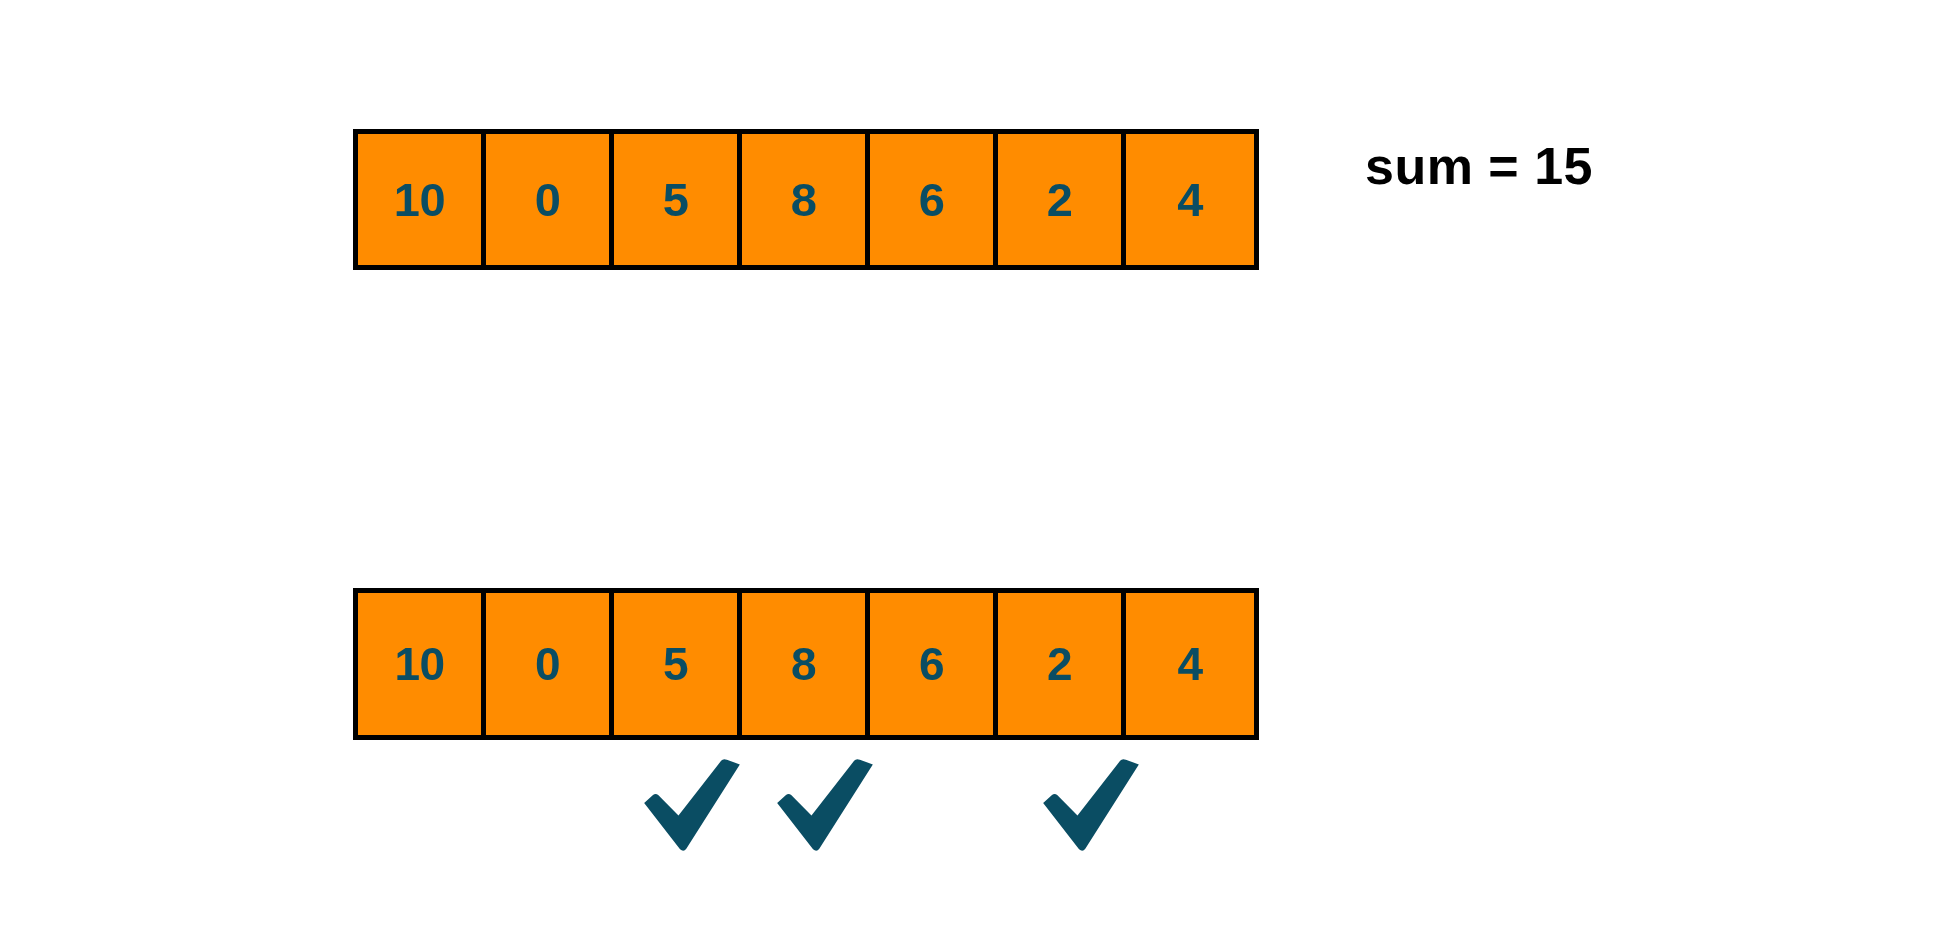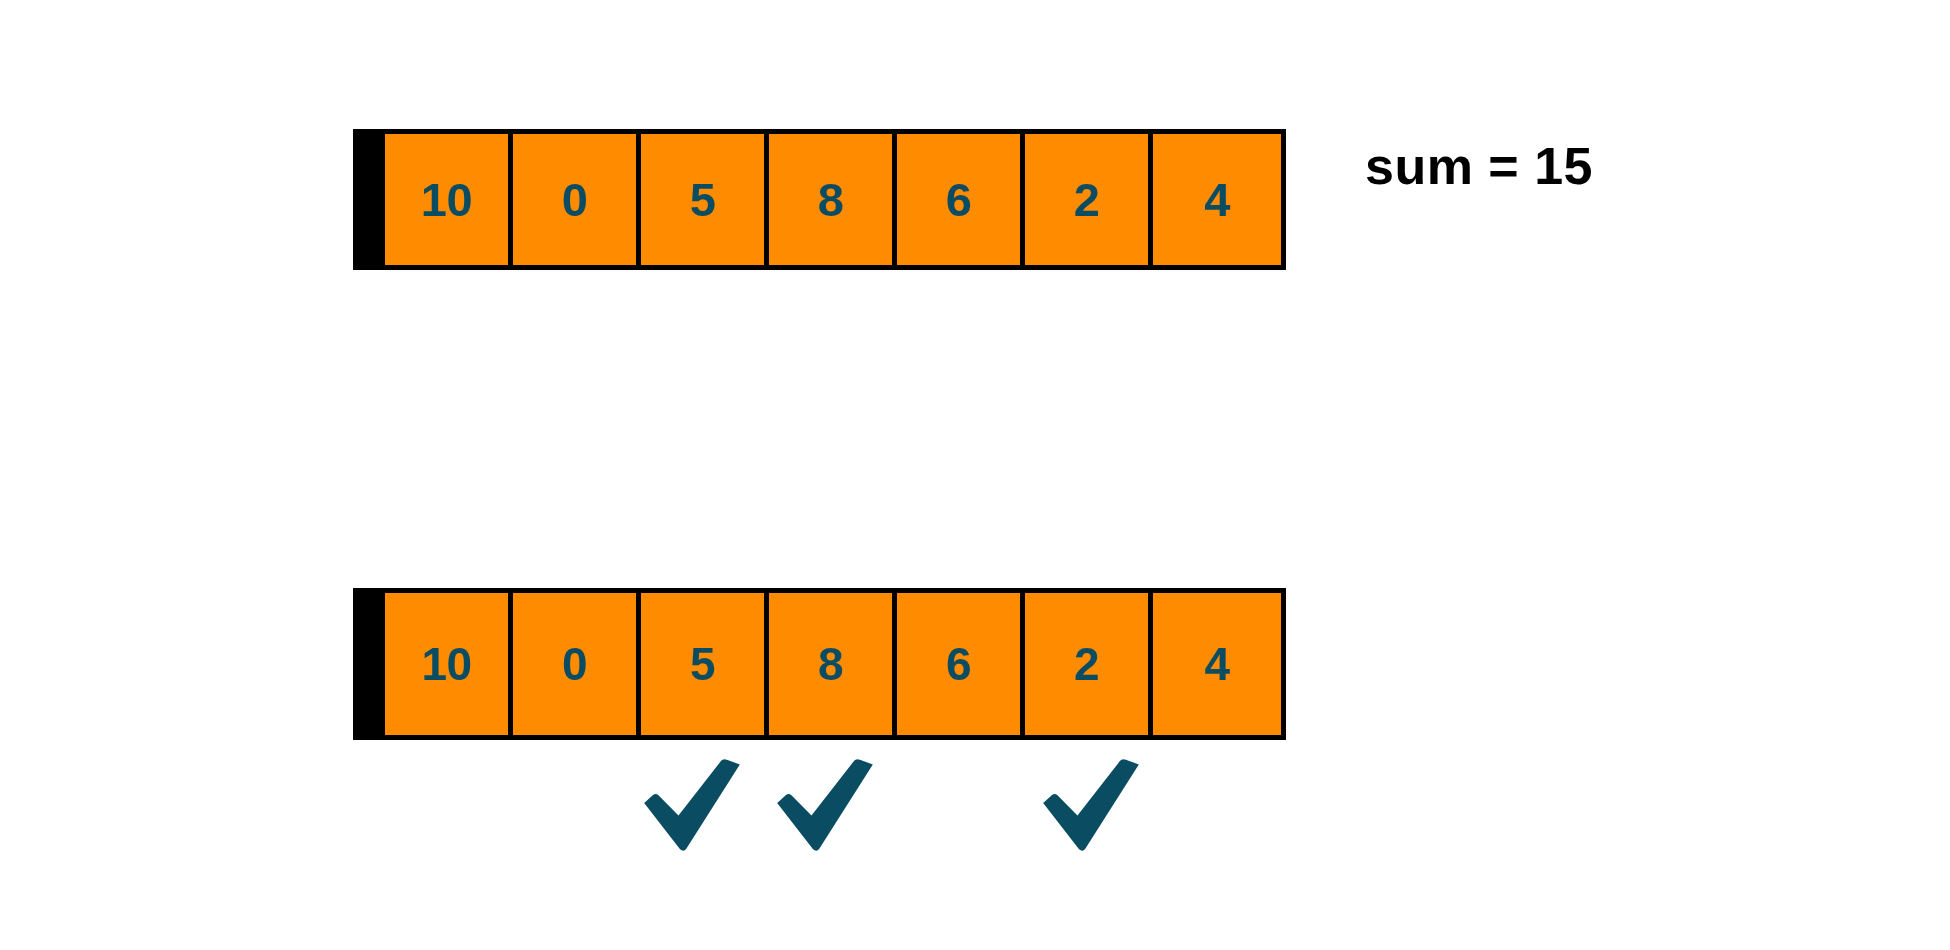--- a/index.html
+++ b/index.html
@@ -22,21 +22,20 @@
     background: #ffffff;
   }
 
   
   .array-row {
     position: absolute;
     display: flex;
     box-sizing: border-box;
     background: #000000;
     border: 5px solid #000000;
-    padding-left: 27px;
   }
   .array-row.row-top {
     left: 353px;
     top: 129px;
     height: 141px;
   }
   .array-row.row-bottom {
     left: 353px;
     top: 588px;
     height: 152px;

